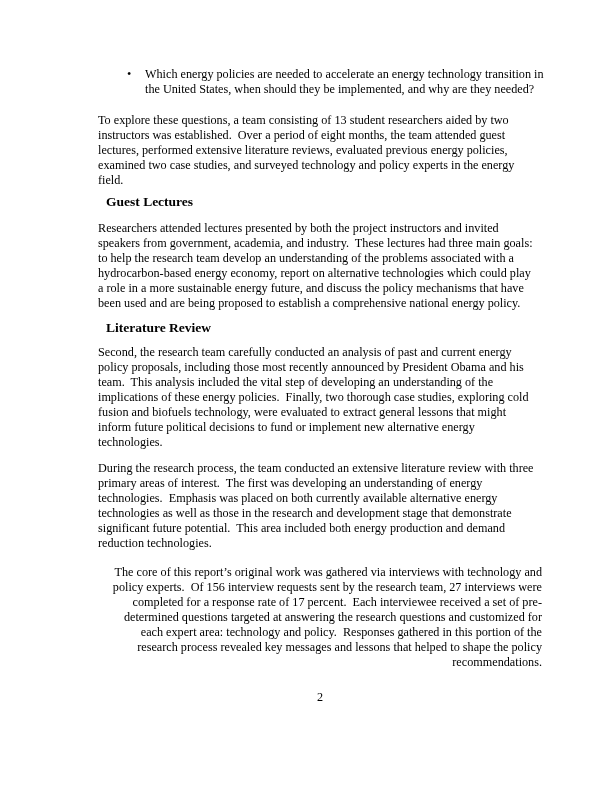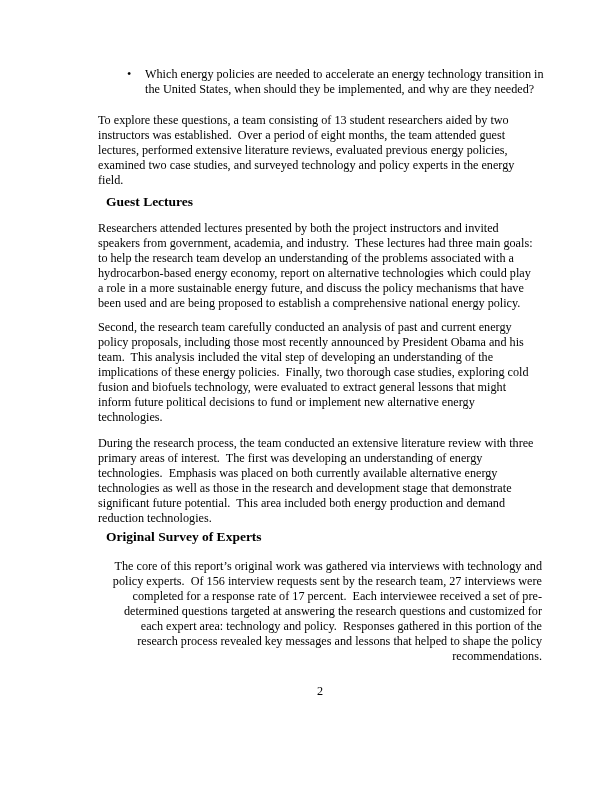--- a/index.html
+++ b/index.html
@@ -75,35 +75,35 @@
 field.</p>
 
     <h2 class="section-heading mt5">Guest Lectures</h2>
     <p class="body-text mt11">Researchers attended lectures presented by both the project instructors and invited
 speakers from government, academia, and industry.  These lectures had three main goals:
 to help the research team develop an understanding of the problems associated with a
 hydrocarbon-based energy economy, report on alternative technologies which could play
 a role in a more sustainable energy future, and discuss the policy mechanisms that have
 been used and are being proposed to establish a comprehensive national energy policy.</p>
 
+    <h2 class="section-heading mt8">Literature Review</h2>
     <p class="body-text mt9">Second, the research team carefully conducted an analysis of past and current energy
 policy proposals, including those most recently announced by President Obama and his
 team.  This analysis included the vital step of developing an understanding of the
 implications of these energy policies.  Finally, two thorough case studies, exploring cold
 fusion and biofuels technology, were evaluated to extract general lessons that might
 inform future political decisions to fund or implement new alternative energy
 technologies.</p>
     <p class="body-text mt11">During the research process, the team conducted an extensive literature review with three
 primary areas of interest.  The first was developing an understanding of energy
 technologies.  Emphasis was placed on both currently available alternative energy
 technologies as well as those in the research and development stage that demonstrate
 significant future potential.  This area included both energy production and demand
 reduction technologies.</p>
 
-    <h2 class="section-heading mt2">Original Survey of Experts</h2>
     <p class="body-text mt14">The core of this report’s original work was gathered via interviews with technology and
 policy experts.  Of 156 interview requests sent by the research team, 27 interviews were
 completed for a response rate of 17 percent.  Each interviewee received a set of pre-
 determined questions targeted at answering the research questions and customized for
 each expert area: technology and policy.  Responses gathered in this portion of the
 research process revealed key messages and lessons that helped to shape the policy
 recommendations.</p>
 
     <div class="page-number mt20">2</div>
   </div>

